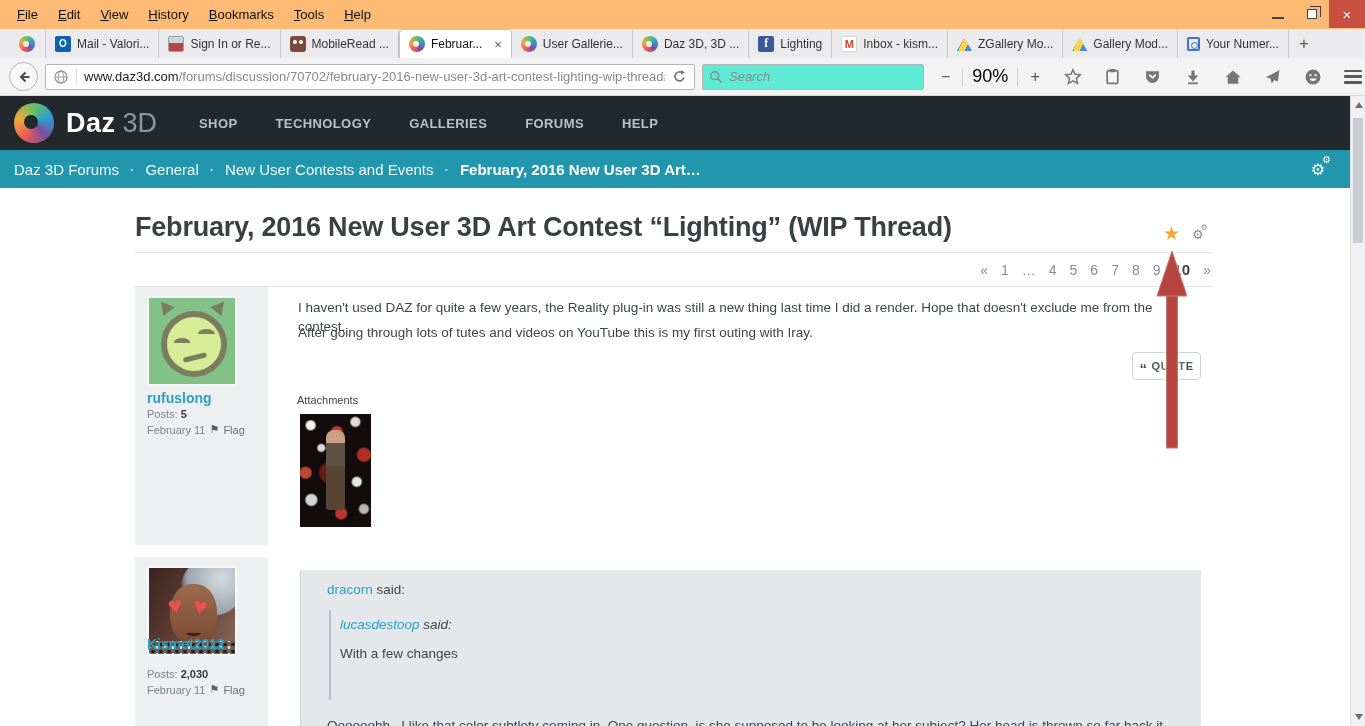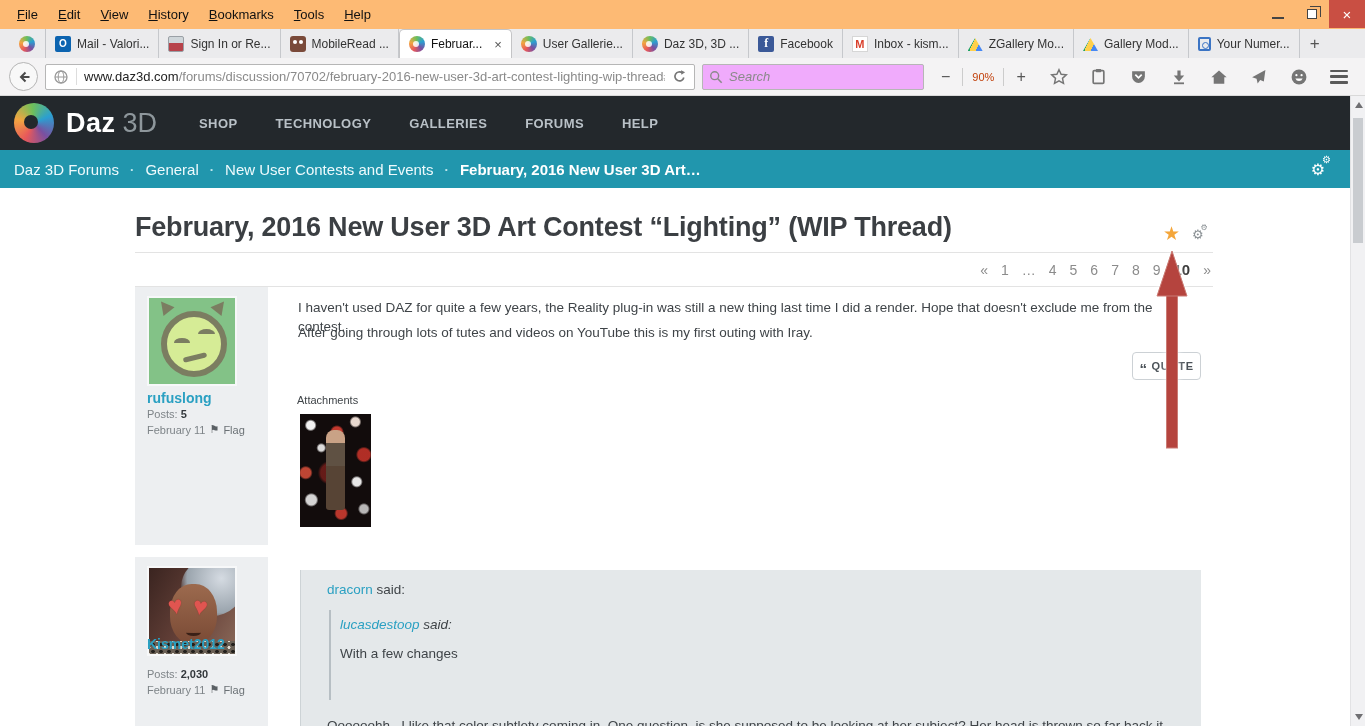--- a/index.html
+++ b/index.html
@@ -43,27 +43,27 @@
   .ic-numer::after{content:"";position:absolute;left:2px;top:3px;width:5px;height:5px;border:1.5px solid #3b74c4;border-radius:50%}
 
   
   #toolbar{position:absolute;left:0;top:58px;width:100%;height:38px;background:#f4f3f4;border-bottom:1px solid #d9d9d9;display:flex;align-items:center;padding:0 9px;gap:7px}
   .backbtn{width:29px;height:29px;flex:none;border-radius:50%;border:1px solid #b5b5b5;background:#f8f8f8;display:flex;align-items:center;justify-content:center}
   .urlbar{flex:none;width:650px;height:26px;background:#fff;border:1px solid #b6b6b6;border-radius:2px;display:flex;align-items:center;padding:0 7px;gap:7px}
   .urlsep{width:1px;height:17px;background:#ddd}
   .urltext{font-size:13px;white-space:nowrap;overflow:hidden;flex:1}
   .urltext .dom{color:#222}
   .urltext .path{color:#8a8a8a}
-  .searchbox{flex:none;width:222px;height:26px;background:#f0abfc;border:1px solid #b6b6b6;border-radius:2px;display:flex;align-items:center;padding:0 6px;gap:6px}
+  .searchbox{flex:none;width:222px;height:26px;background:#5eead4;border:1px solid #b6b6b6;border-radius:2px;display:flex;align-items:center;padding:0 6px;gap:6px}
   .searchbox input{border:none;outline:none;flex:1;min-width:0;font-size:13px;font-style:italic;color:#444;background:transparent;font-family:"Liberation Sans",sans-serif}
   .searchbox input::placeholder{color:#8a8a8a;font-style:italic}
   .zoomctl{display:flex;align-items:center;gap:9px;margin-left:7px;color:#444}
   .zbtn{font-size:16px;color:#555;padding:0 3px}
   .zsep{width:1px;height:18px;background:#ccc}
-  .zlvl{font-size:11px;color:#c2410c}
+  .zlvl{font-size:18px;color:#000000}
   .tbi{width:20px;height:20px;flex:none;display:flex;align-items:center;justify-content:center;margin-left:13px}
   .hamb{width:18px;height:14px;display:flex;flex-direction:column;justify-content:space-between}
   .hamb span{height:2.6px;background:#5a5a5a;border-radius:1px}
 
   
   #dazhead{position:absolute;left:0;top:96px;width:100%;height:54px;background:#23282c;display:flex;align-items:center;padding:0 14px}
   .dazlogo{width:40px;height:40px;border-radius:50%;background:conic-gradient(from 210deg,#e8595a,#f2a541,#6fbf5a,#2b9fd1,#7a4fa0,#e8595a);position:relative;flex:none}
   .dazlogo::after{content:"";position:absolute;left:10px;top:12px;width:14px;height:14px;border-radius:50%;background:#23282c}
   .dazword{margin-left:12px;font-size:27px;font-weight:bold;color:#fff;letter-spacing:.5px}
   .daz3d{margin-left:7px;font-size:27px;color:#8e979c;font-weight:normal}
@@ -211,21 +211,21 @@
     <div class="tab">
         <span class="fav ic-daz"></span>
         <span>User Gallerie...</span>
       </div>
     <div class="tab">
         <span class="fav ic-daz"></span>
         <span>Daz 3D, 3D ...</span>
       </div>
     <div class="tab">
         <span class="fav ic-fb"></span>
-        <span>Facebook</span>
+        <span>Lighting</span>
       </div>
     <div class="tab">
         <span class="fav ic-gmail"></span>
         <span>Inbox - kism...</span>
       </div>
     <div class="tab">
         <span class="fav ic-drive"></span>
         <span>ZGallery Mo...</span>
       </div>
     <div class="tab">

